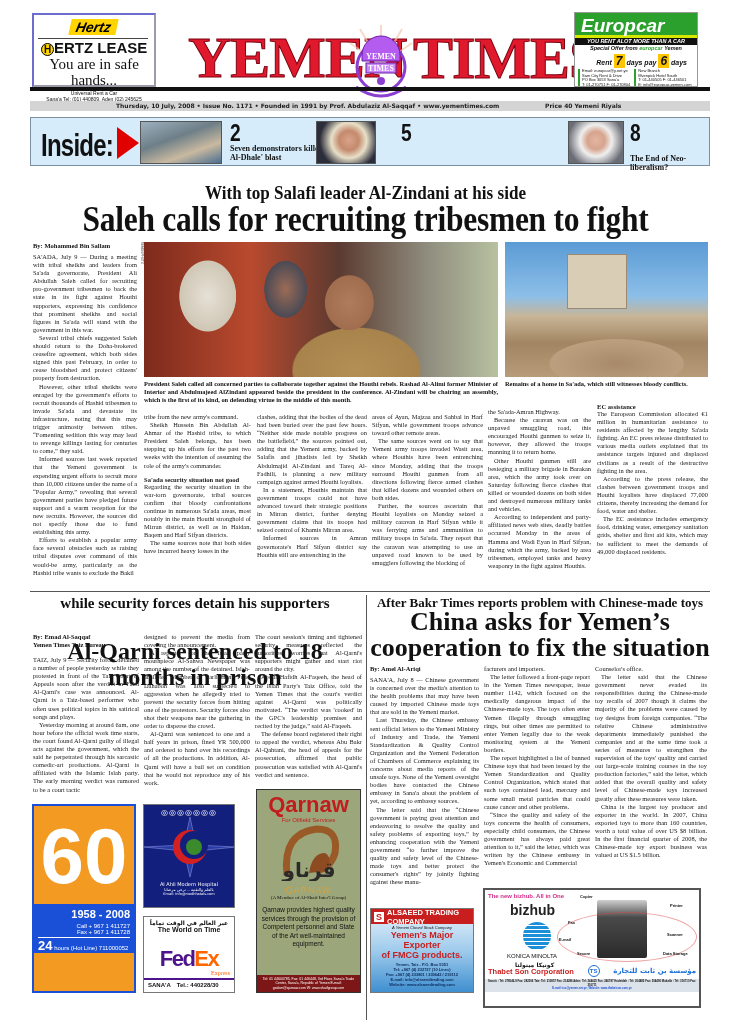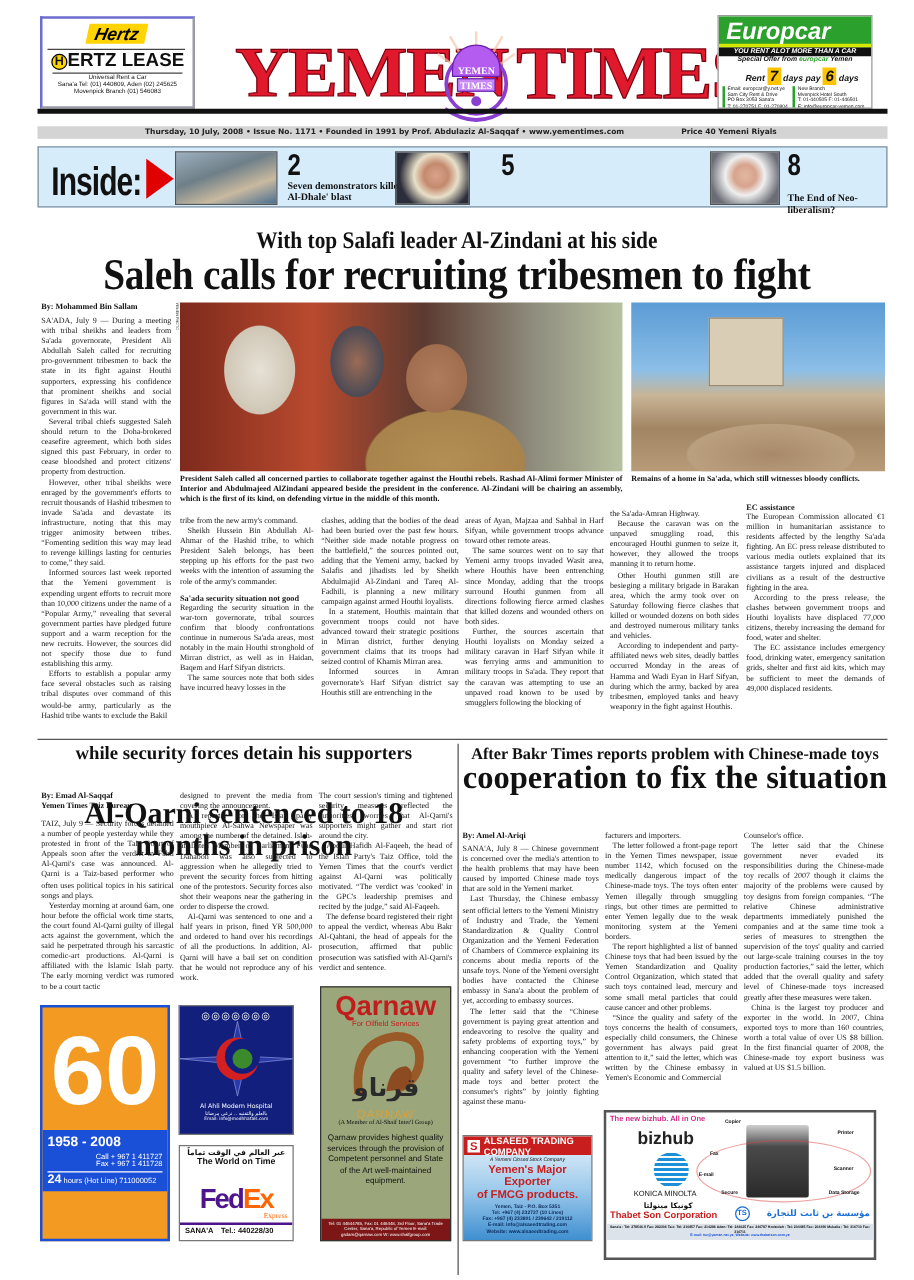--- a/index.html
+++ b/index.html
@@ -51,20 +51,21 @@
 .budget{background:#f29a22;border:2px solid #1a4fd8}
 .qarnaw{background:#9ba67a;border:1px solid #333}
 .txtc{text-align:center}
 </style>
 </head>
 <body>
 
 <div class="abs hertz">
   <div class="hertz-logo">Hertz</div>
   <div class="hertz-lease"><span class="hc">H</span><span>ERTZ LEASE</span></div>
+  <div class="hertz-tag">You are in safe hands...</div>
   <div class="hertz-small">
     <div>Universal Rent a Car</div>
     <div>Sana'a Tel: (01) 440809, Aden (02) 245625</div>
     <div>Movenpick Branch (01) 546083</div>
   </div>
 </div>
 
 <div class="abs title-yemen">YEMEN</div>
 <svg class="abs emblem" viewBox="0 0 66 78">
   <g stroke="#f6c9b0" stroke-width="2" opacity="0.7">
@@ -212,24 +213,24 @@
 </div>
 <div class="abs col" style="left:255px;top:633px;width:107px">
   <p class="first">The court session's timing and tightened security measures reflected the authorities' worries that Al-Qarni's supporters might gather and start riot around the city.</p>
   <p>Abdul Hafidh Al-Faqeeh, the head of the Islah Party's Taiz Office, told the Yemen Times that the court's verdict against Al-Qarni was politically motivated. “The verdict was 'cooked' in the GPC's leadership premises and recited by the judge,” said Al-Faqeeh.</p>
   <p>The defense board registered their right to appeal the verdict, whereas Abu Bakr Al-Qahtani, the head of appeals for the prosecution, affirmed that public prosecution was satisfied with Al-Qarni's verdict and sentence.</p>
 </div>
 
 <div class="abs ad budget" style="left:32px;top:804px;width:104px;height:189px">
   <div style="font:bold 78px 'Liberation Sans',sans-serif;color:#fff;text-align:center;line-height:100px;height:98px">60</div>
   <div style="background:#1a4fd8;color:#fff;height:49px;padding:4px">
-    <div style="font:bold 11px 'Liberation Sans',sans-serif;text-align:left">1958 - 2008</div>
+    <div style="font:bold 11px 'Liberation Sans',sans-serif;text-align:right">1958 - 2008</div>
     <div style="font:6px 'Liberation Sans',sans-serif;text-align:right;margin-top:3px">Call + 967 1 411727</div>
     <div style="font:6px 'Liberation Sans',sans-serif;text-align:right">Fax + 967 1 411728</div>
-    <div style="font:6px 'Liberation Sans',sans-serif;border-top:1px solid #fff;margin-top:2px"><b style="font-size:10px">24</b> <span>hours (Hot Line) 711000052</span></div>
+    <div style="font:6px 'Liberation Sans',sans-serif;border-top:1px solid #fff;margin-top:2px"><b style="font-size:13px">24</b> <span>hours (Hot Line) 711000052</span></div>
   </div>
 </div>
 
 <div class="abs ad" style="left:143px;top:804px;width:92px;height:104px;background:#121f7d;color:#fff">
   <div style="font:8px 'DejaVu Sans',sans-serif;text-align:center;letter-spacing:1px;margin-top:3px">◎◎◎◎◎◎◎</div>
   <svg width="92" height="60" viewBox="0 0 92 60">
     <polygon points="46,0 52,28 92,30 52,34 46,60 40,34 0,30 40,28" fill="#2a3aa6" stroke="#8890d8" stroke-width="0.6"></polygon>
     <circle cx="46" cy="30" r="17" fill="#d42020"></circle>
     <circle cx="50" cy="28" r="14" fill="#121f7d"></circle>
     <circle cx="50" cy="30" r="8" fill="#3b8b2d"></circle>
@@ -259,20 +260,21 @@
     <text x="52" y="54" text-anchor="middle" font-family="DejaVu Sans, sans-serif" font-size="20" font-weight="bold" fill="#2a2a2a">قرناو</text>
   </svg>
   <div class="txtc" style="font:9px 'Liberation Sans',sans-serif;color:#d8a23a;letter-spacing:1px">QARNAW</div>
   <div class="txtc" style="font:5px 'Liberation Serif',serif">(A Member of Al-Shaif Inter'l Group)</div>
   <div class="txtc" style="font:6.5px 'Liberation Sans',sans-serif;line-height:8.5px;padding:6px 4px 4px">Qarnaw provides highest quality services through the provision of Competent personnel and State of the Art well-maintained equipment.</div>
   <div class="txtc" style="position:absolute;bottom:0;left:0;right:0;background:#7d1717;color:#fff;font:3.5px 'Liberation Sans',sans-serif;line-height:4.5px;padding:2px">Tel: 01 44644785, Fax: 01 446448, 3rd Floor, Sana'a Trade Center, Sana'a, Republic of Yemen E-mail: gsdam@qarnaw.com W: www.shaifgroup.com</div>
 </div>
 
 <div class="abs kicker2" style="left:370px;top:595px;width:340px;font-size:13px">After Bakr Times reports problem with Chinese-made toys</div>
 <div class="abs headline2" style="left:370px;top:609px;width:340px;font-size:26px;line-height:26px">
+  <div>China asks for Yemen’s</div>
   <div>cooperation to fix the situation</div>
 </div>
 <div class="abs byline" style="left:370px;top:665px">By: Amel Al-Ariqi</div>
 <div class="abs col" style="left:370px;top:676px;width:109px">
   <p class="first">SANA'A, July 8 — Chinese government is concerned over the media's attention to the health problems that may have been caused by imported Chinese made toys that are sold in the Yemeni market.</p>
   <p>Last Thursday, the Chinese embassy sent official letters to the Yemeni Ministry of Industry and Trade, the Yemeni Standardization &amp; Quality Control Organization and the Yemeni Federation of Chambers of Commerce explaining its concerns about media reports of the unsafe toys. None of the Yemeni oversight bodies have contacted the Chinese embassy in Sana'a about the problem of yet, according to embassy sources.</p>
   <p>The letter said that the “Chinese government is paying great attention and endeavoring to resolve the quality and safety problems of exporting toys,” by enhancing cooperation with the Yemeni government “to further improve the quality and safety level of the Chinese-made toys and better protect the consumer's rights” by jointly fighting against these manu-</p>
 </div>
 <div class="abs col" style="left:484px;top:665px;width:106px">
   <p class="first">facturers and importers.</p>

